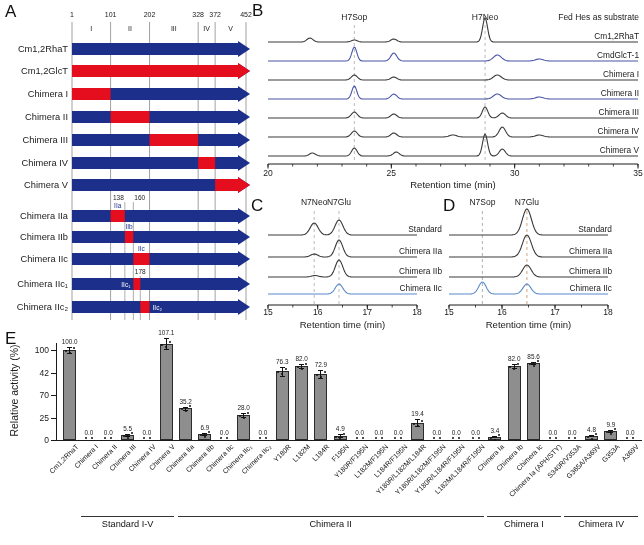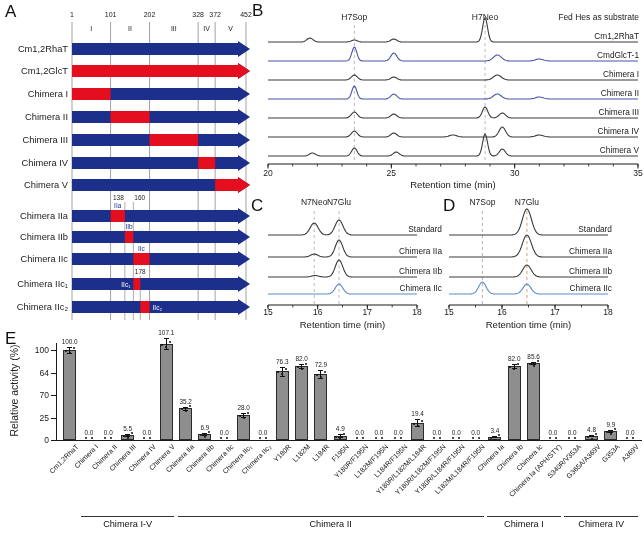--- a/index.html
+++ b/index.html
@@ -245,21 +245,21 @@
     </svg>
   <div id="panelE">
       <div class="vline" style="left: 56px; top: 13px; width: 1px; height: 97px;"></div>
       <div class="ytick" style="left: 51px; top: 110px; width: 5px; height: 1px;"></div>
       <div class="yticklab" style="left: 26px; top: 105px; width: 23px;">0</div>
       <div class="ytick" style="left: 51px; top: 87.5px; width: 5px; height: 1px;"></div>
       <div class="yticklab" style="left: 26px; top: 82.5px; width: 23px;">25</div>
       <div class="ytick" style="left: 51px; top: 65px; width: 5px; height: 1px;"></div>
       <div class="yticklab" style="left: 26px; top: 60px; width: 23px;">70</div>
       <div class="ytick" style="left: 51px; top: 42.5px; width: 5px; height: 1px;"></div>
-      <div class="yticklab" style="left: 26px; top: 37.5px; width: 23px;">64</div>
+      <div class="yticklab" style="left: 26px; top: 37.5px; width: 23px;">42</div>
       <div class="ytick" style="left: 51px; top: 20px; width: 5px; height: 1px;"></div>
       <div class="yticklab" style="left: 26px; top: 15px; width: 23px;">100</div>
       <div class="ytitle" style="left: -61px; top: 54px; width: 150px; height: 13px;">Relative activity (%)</div>
       <div class="hline" style="left: 56px; top: 110px; width: 586px; height: 1px;"></div>
       <div class="bar" style="left: 63.165px; top: 20px; width: 13px; height: 90px; background: rgb(142, 142, 142);"></div>
       <div class="errline" style="left: 69.165px; top: 17.3px; width: 1px; height: 5.4px;"></div>
       <div class="errline" style="left: 67.165px; top: 17.3px; width: 5px; height: 1px;"></div>
       <div class="errline" style="left: 67.165px; top: 22.7px; width: 5px; height: 1px;"></div>
       <div class="dot" style="left: 64.665px; top: 20px;"></div>
       <div class="dot" style="left: 68.665px; top: 22px;"></div>
@@ -451,21 +451,21 @@
       <div class="dot" style="left: 605.905px; top: 101.09px;"></div>
       <div class="dot" style="left: 609.905px; top: 103.09px;"></div>
       <div class="dot" style="left: 613.905px; top: 98.09px;"></div>
       <div class="vallab" style="left: 595.905px; top: 91.01px;">9.9</div>
       <div class="xlab" style="top: 113px; right: 28.095px;">G353A</div>
       <div class="dot" style="left: 626.235px; top: 107px;"></div>
       <div class="dot" style="left: 632.235px; top: 107px;"></div>
       <div class="vallab" style="left: 615.235px; top: 99px;">0.0</div>
       <div class="xlab" style="top: 113px; right: 8.765px;">A369V</div>
       <div class="grpline" style="left: 80.995px; top: 186px; width: 93.32px;"></div>
-      <div class="grplab" style="left: 80.995px; top: 189px; width: 93.32px;">Chimera I-V</div>
+      <div class="grplab" style="left: 80.995px; top: 189px; width: 93.32px;">Standard I-V</div>
       <div class="grpline" style="left: 177.645px; top: 186px; width: 305.95px;"></div>
       <div class="grplab" style="left: 177.645px; top: 189px; width: 305.95px;">Chimera II</div>
       <div class="grpline" style="left: 486.925px; top: 186px; width: 73.99px;"></div>
       <div class="grplab" style="left: 486.925px; top: 189px; width: 73.99px;">Chimera I</div>
       <div class="grpline" style="left: 564.245px; top: 186px; width: 73.99px;"></div>
       <div class="grplab" style="left: 564.245px; top: 189px; width: 73.99px;">Chimera IV</div>
     </div>
 </div>
 
 </body></html>

